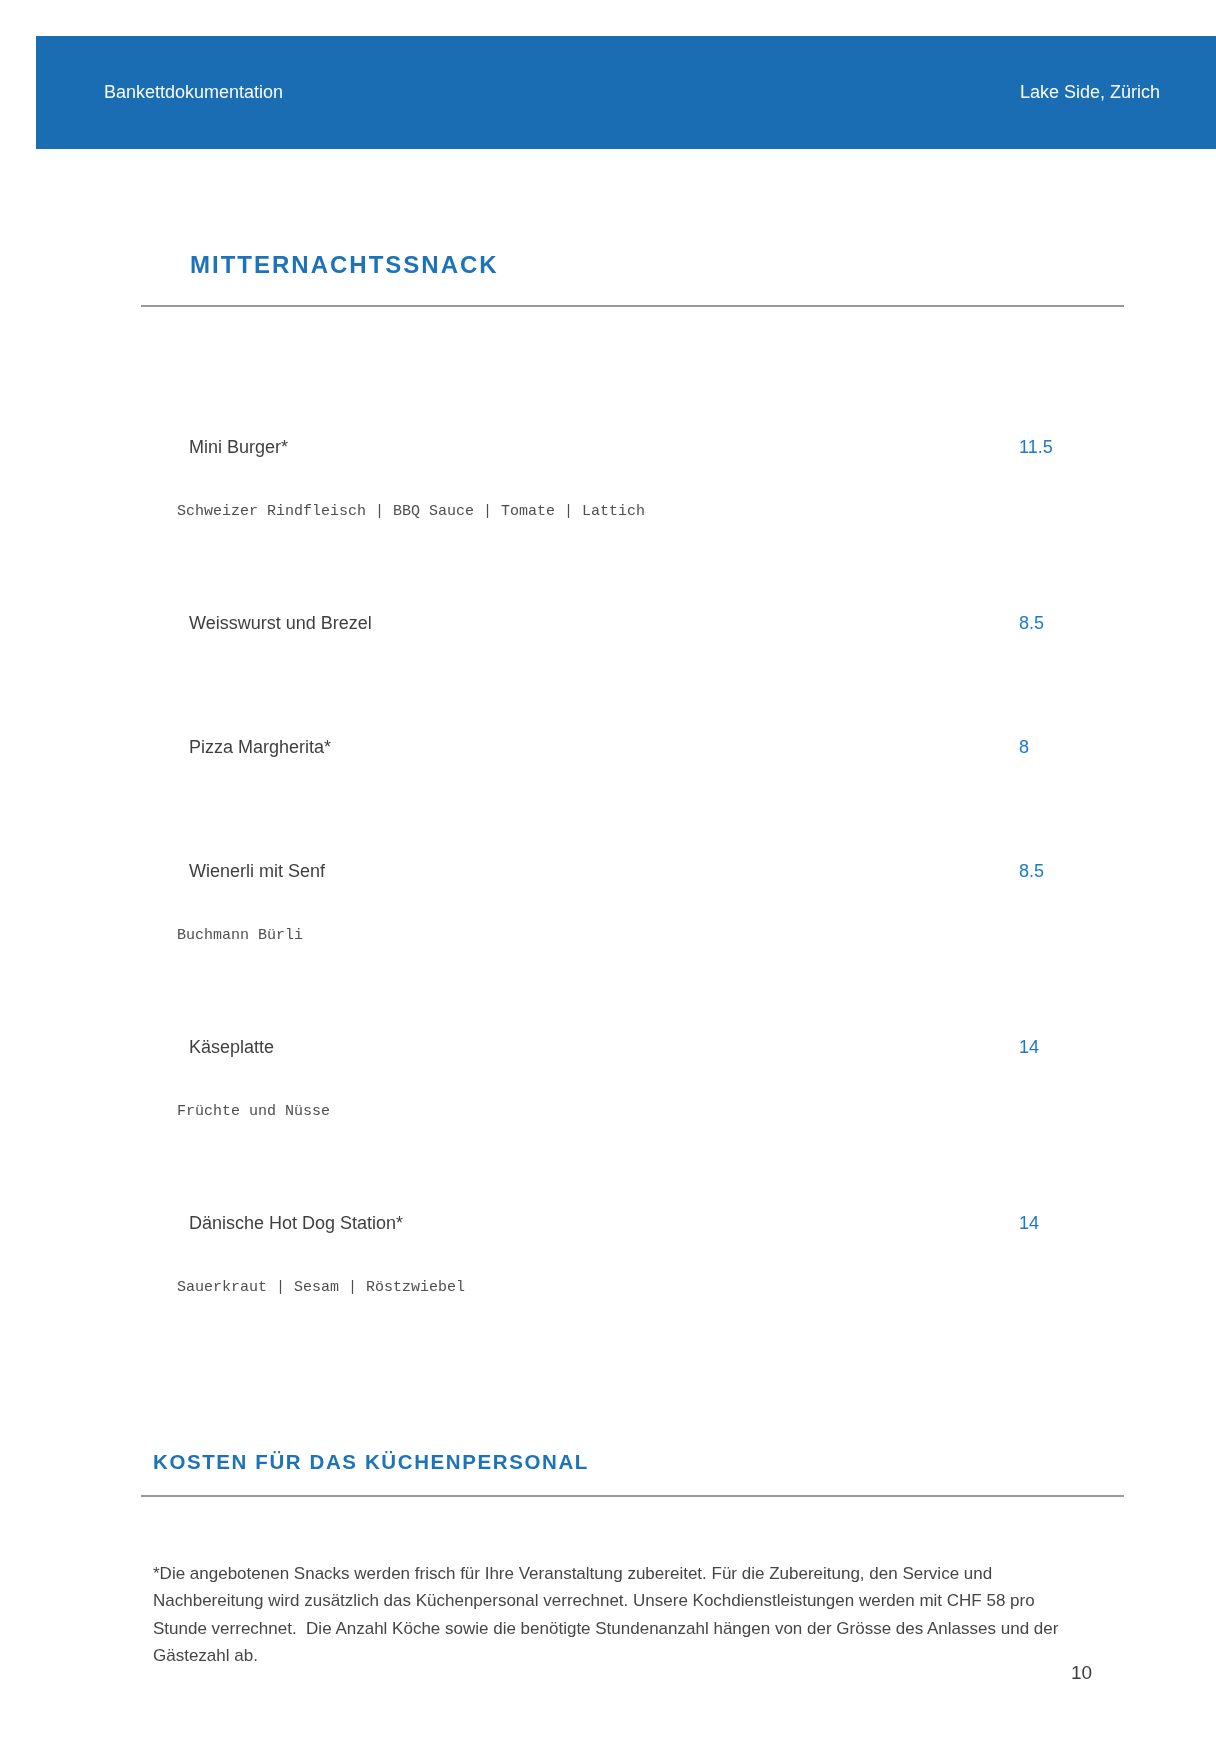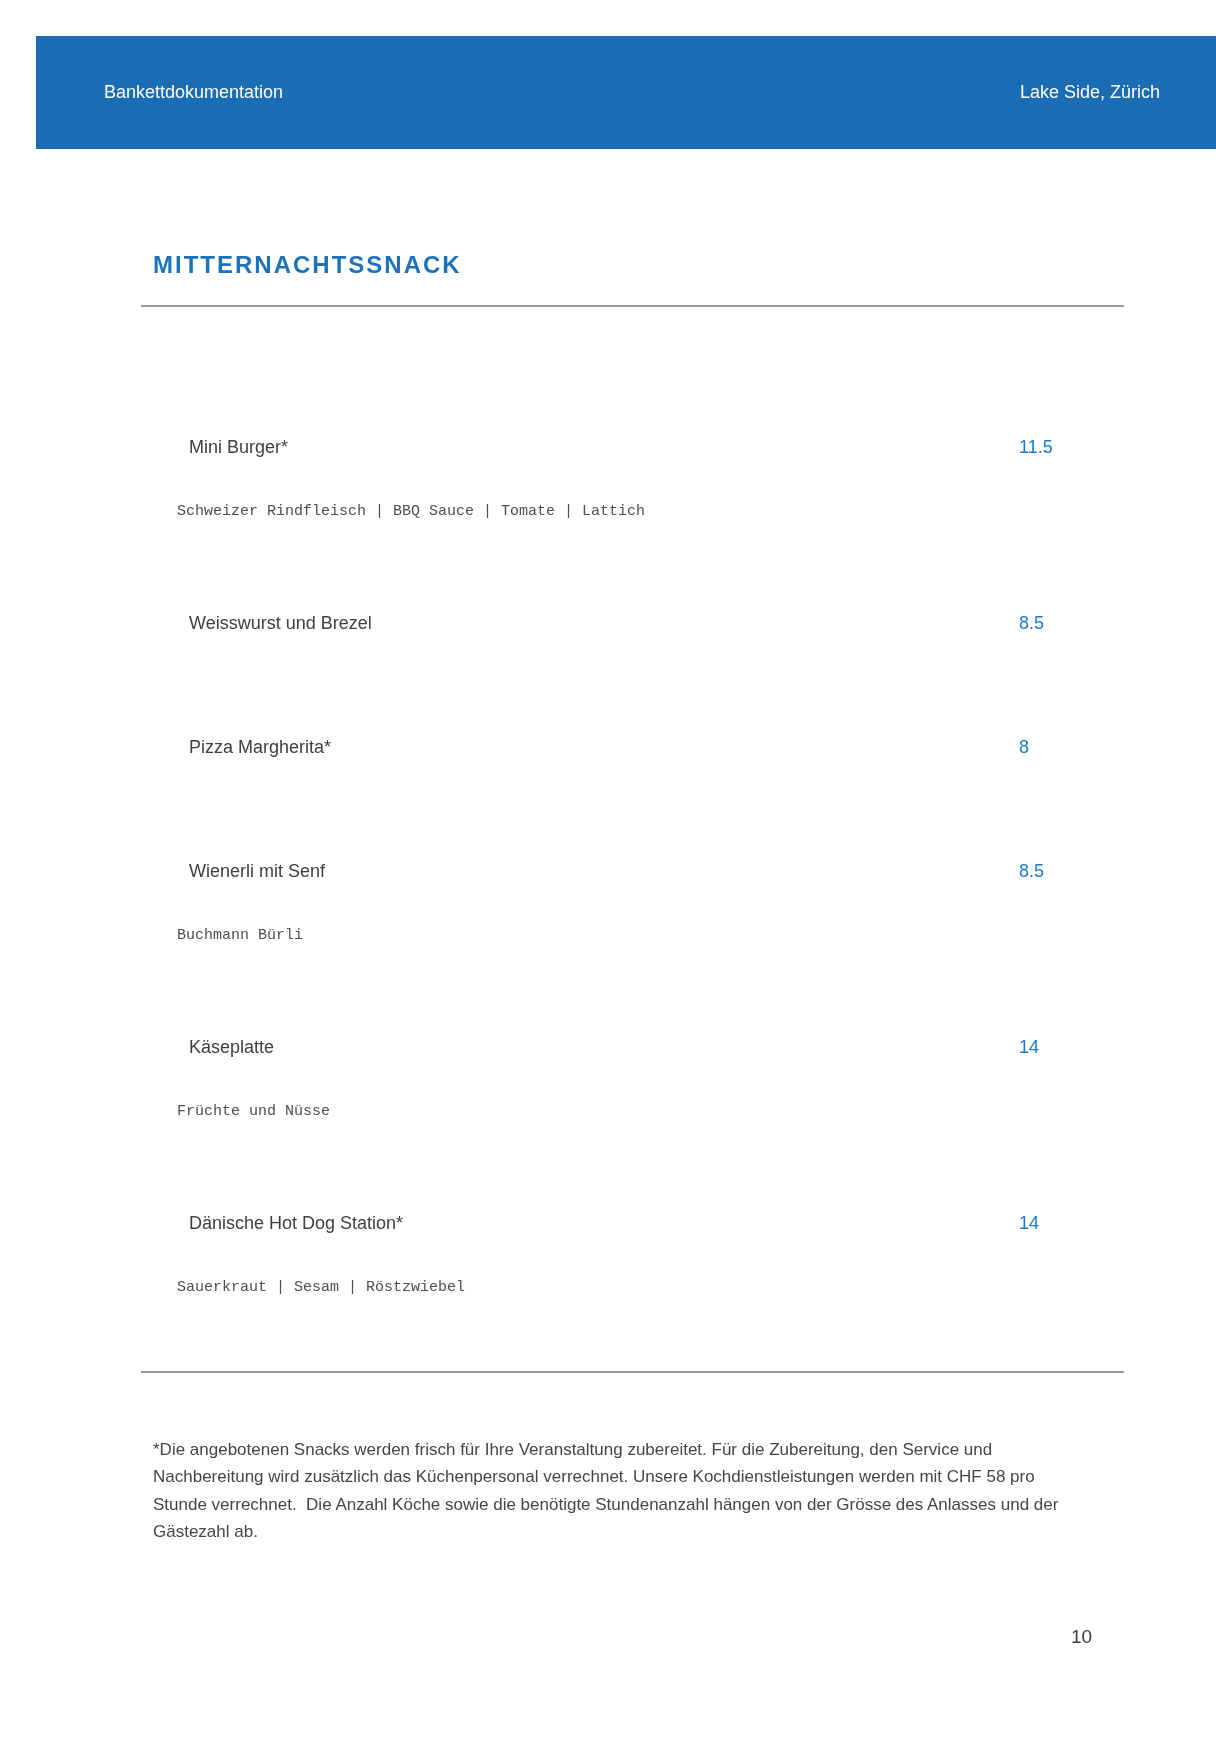--- a/index.html
+++ b/index.html
@@ -28,20 +28,21 @@
   .content {
     padding: 0 104px 0 105px;
   }
   .section-title-lg {
     margin-top: 90px;
     font-size: 24px;
     font-weight: 700;
     letter-spacing: 2px;
     color: #1d73b9;
     line-height: 1.2;
+    margin-left: 37px;
   }
   .section-title-sm {
     margin-top: 76px;
     font-size: 20.5px;
     font-weight: 700;
     letter-spacing: 1.6px;
     color: #1d73b9;
     line-height: 24px;
   }
   .rule {
@@ -77,21 +78,21 @@
   .staff-note {
     margin-top: 27px;
     max-width: 932px;
     font-size: 17px;
     line-height: 27.5px;
     color: #464646;
     white-space: pre-wrap;
   }
   .page-number {
     position: absolute;
-    top: 1590px;
+    top: 1626px;
     left: 1035px;
     font-size: 19px;
     color: #3d3d3d;
   }
   .footer-note {
     position: absolute;
     top: 1628px;
     left: 0;
     width: 1142px;
     text-align: center;
@@ -158,20 +159,21 @@
         <div class="item-row">
           <span class="item-name">Dänische Hot Dog Station*</span>
           <span class="item-price">14</span>
         </div>
         <div class="item-desc">Sauerkraut | Sesam | Röstzwiebel</div>
       </div>
 
 
     </div>
 
+    <div class="section-title-sm">KOSTEN FÜR DAS KÜCHENPERSONAL</div>
     <hr class="rule rule-2">
 
     <div class="staff-note">*Die angebotenen Snacks werden frisch für Ihre Veranstaltung zubereitet. Für die Zubereitung, den Service und Nachbereitung wird zusätzlich das Küchenpersonal verrechnet. Unsere Kochdienstleistungen werden mit CHF 58 pro Stunde verrechnet.  Die Anzahl Köche sowie die benötigte Stundenanzahl hängen von der Grösse des Anlasses und der Gästezahl ab.</div>
 
   </div>
 
   <div class="page-number">10</div>
 
 </div>
 

